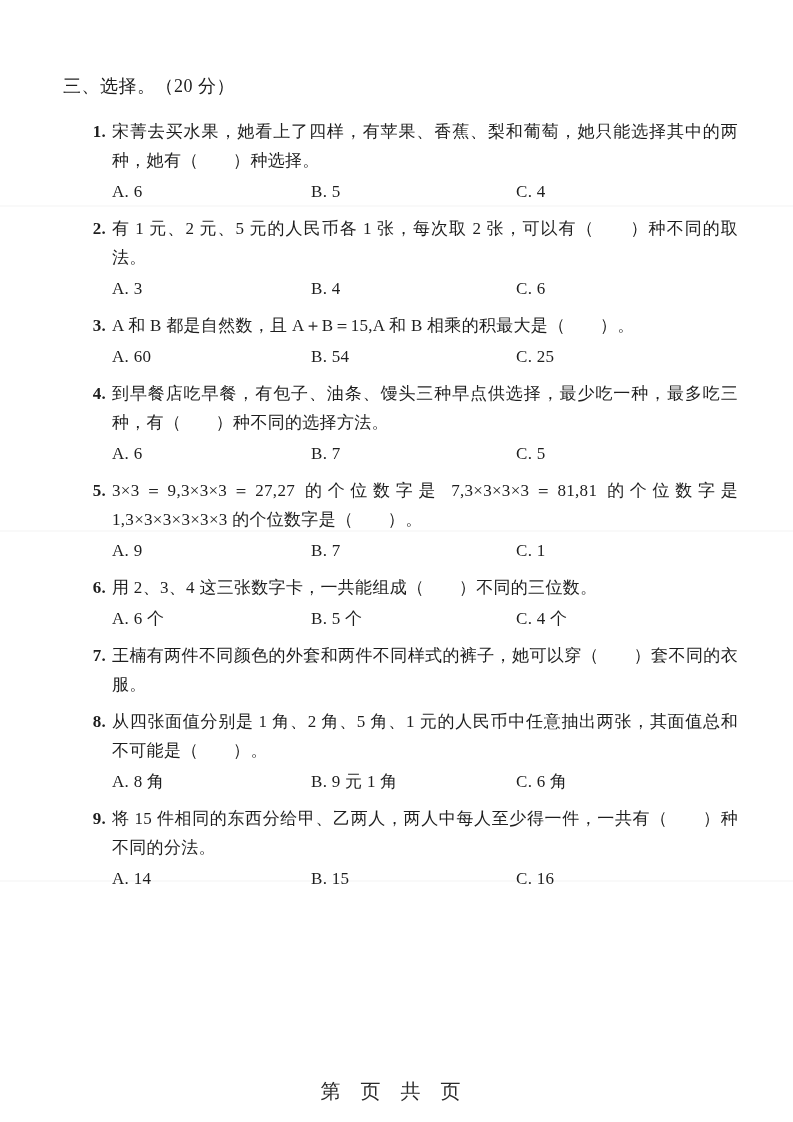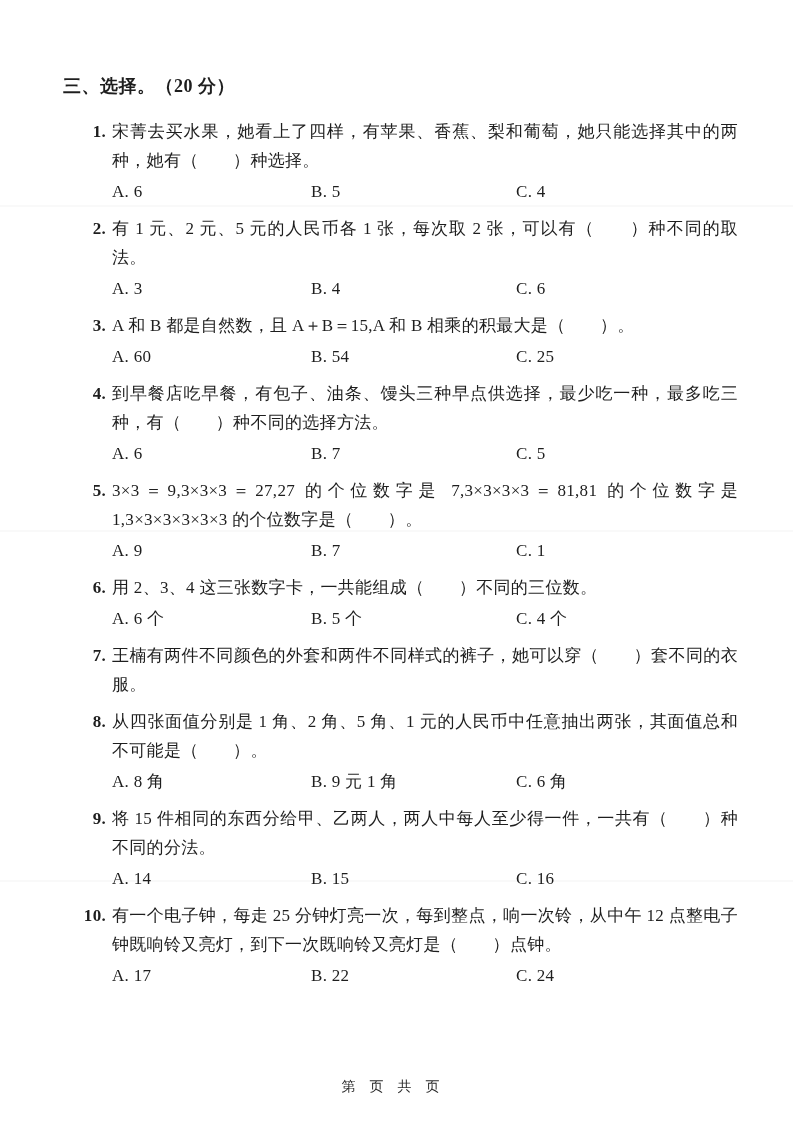--- a/index.html
+++ b/index.html
@@ -11,21 +11,21 @@
     overflow: hidden;
     font-family: "Liberation Serif", "DejaVu Serif", serif;
     color: #1e1e1e;
     -webkit-font-smoothing: antialiased;
   }
   .page {
     padding: 72px 56px 0 112px;
   }
   .section-title {
     font-size: 18px;
-    font-weight: bold;
+    font-weight: normal;
     line-height: 29px;
     margin-left: -49px;
     margin-bottom: 16px;
     letter-spacing: 0.5px;
   }
   .question {
     width: 626px;
     margin-bottom: 8px;
   }
   .q-text {
@@ -52,21 +52,21 @@
   }
   .opt { display: inline-block; letter-spacing: 0.3px; }
   .opt-a { width: 199px; }
   .opt-b { width: 205px; }
   .page-footer {
     position: absolute;
     left: 0;
     right: 12px;
     top: 1078px;
     text-align: center;
-    font-size: 14px;
+    font-size: 20px;
     color: #2a2a2a;
   }
   
   .scan-streak {
     position: absolute;
     left: 0;
     right: 0;
     height: 2px;
     background: rgba(0,0,0,0.025);
     pointer-events: none;
@@ -132,26 +132,20 @@
     </p>
   </section>
 
   <section class="question">
     <p class="q-text"><span class="q-num">9.</span><span>将 15 件相同的东西分给甲、乙两人，两人中每人至少得一件，一共有（　　）种不同的分法。</span></p>
     <p class="q-options">
       <span class="opt opt-a">A. 14</span><span class="opt opt-b">B. 15</span><span class="opt opt-c">C. 16</span>
     </p>
   </section>
 
-  <section class="question">
-    <p class="q-text"><span class="q-num">10.</span><span>有一个电子钟，每走 25 分钟灯亮一次，每到整点，响一次铃，从中午 12 点整电子钟既响铃又亮灯，到下一次既响铃又亮灯是（　　）点钟。</span></p>
-    <p class="q-options">
-      <span class="opt opt-a">A. 17</span><span class="opt opt-b">B. 22</span><span class="opt opt-c">C. 24</span>
-    </p>
-  </section>
 
 </main>
 
 <div class="scan-streak" style="top:205px"></div>
 <div class="scan-streak" style="top:530px"></div>
 <div class="scan-streak" style="top:880px"></div>
 
 <footer class="page-footer">第　页　共　页</footer>
 
 </body></html>

